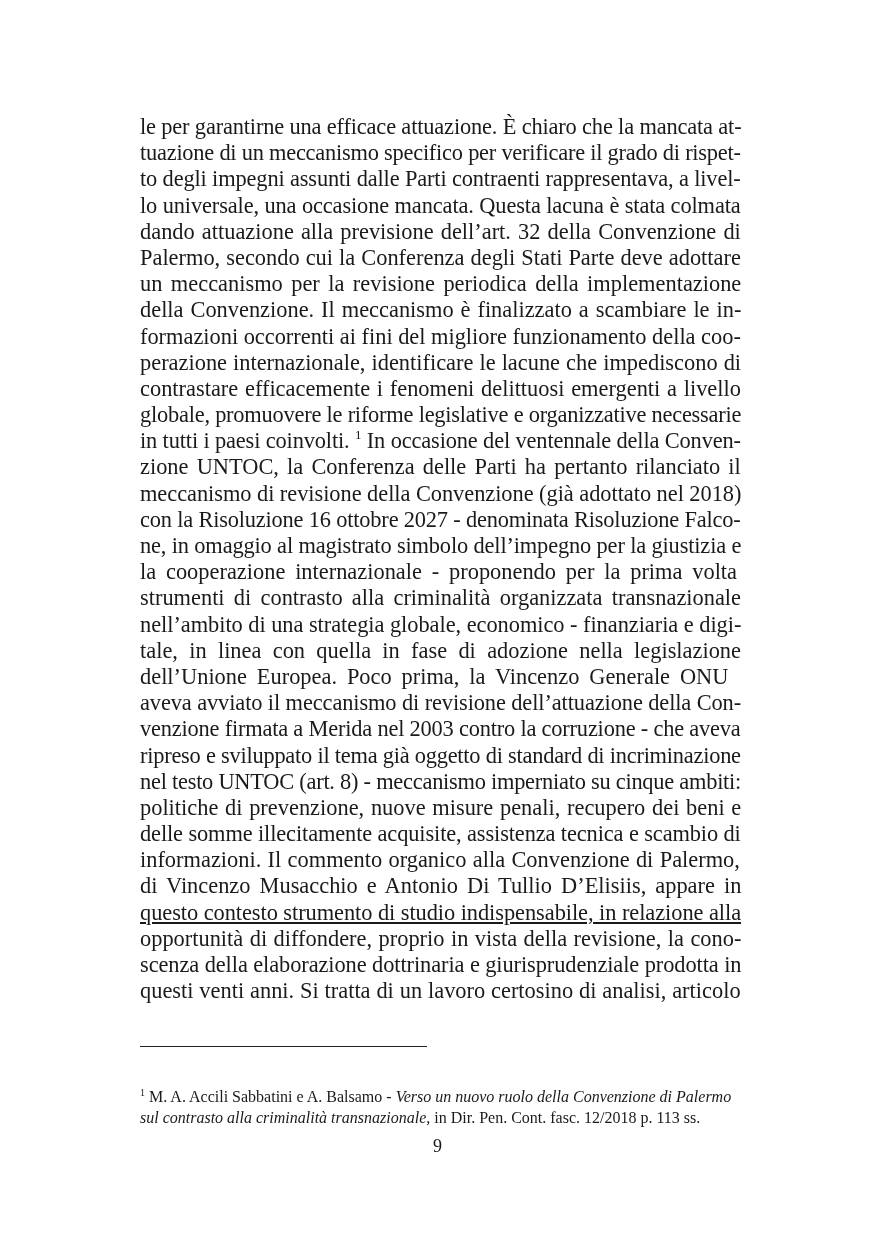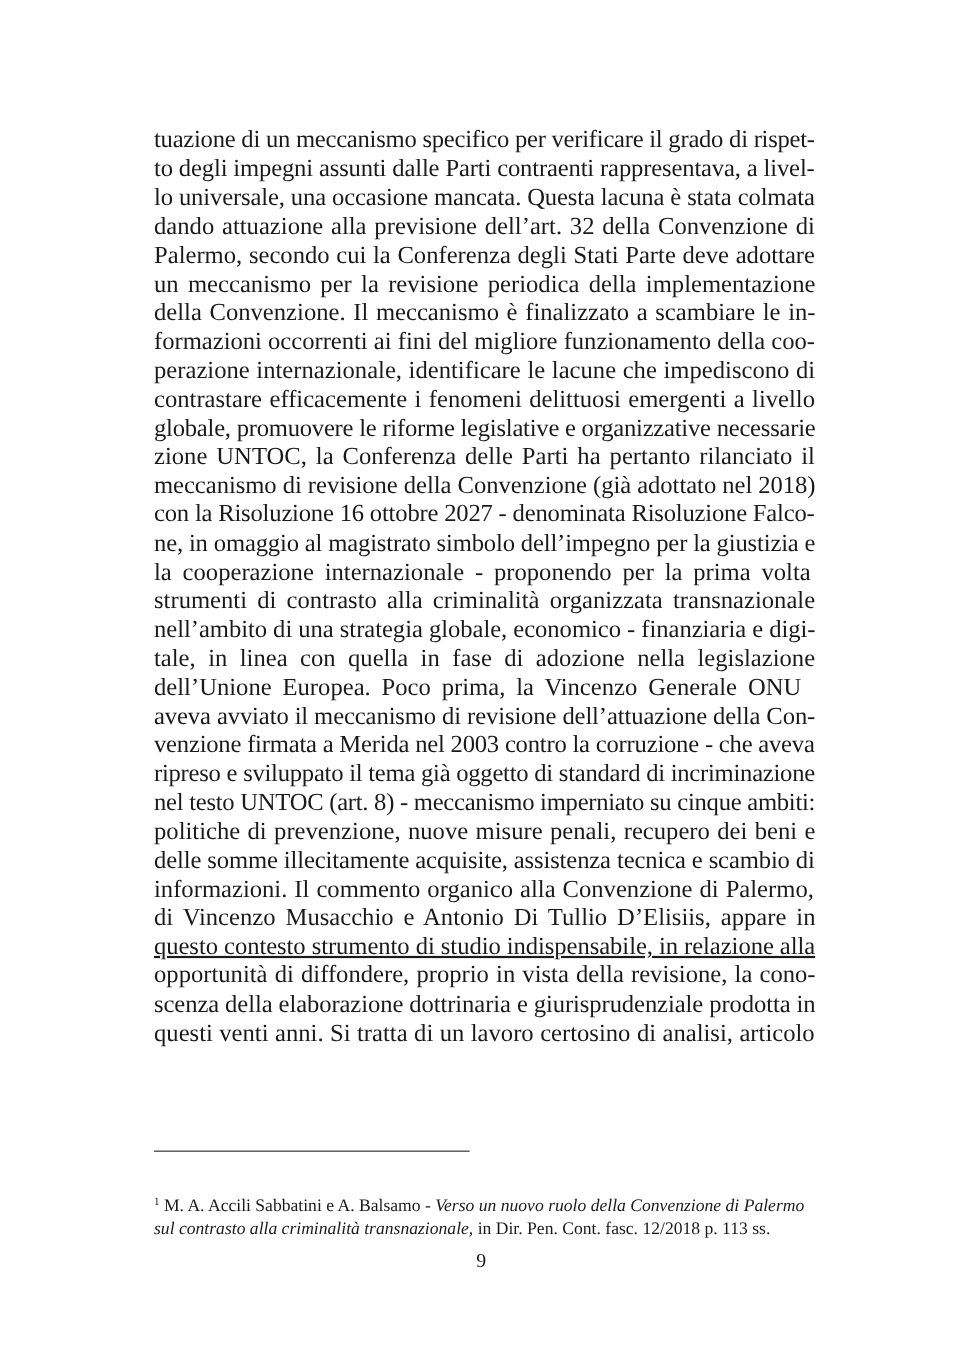--- a/index.html
+++ b/index.html
@@ -81,31 +81,33 @@
       top: 1136px;
       text-align: center;
       font-size: 18px;
     }
   </style>
 </head>
 <body>
 
 <div class="page">
   <div class="body-text" id="body-text">
+      <div class="line" style="word-spacing: 0px; display: block; width: 601px; letter-spacing: -0.157143px; text-align: left; text-align-last: left;">le per garantirne una efficace attuazione. È chiaro che la mancata at-</div>
       <div class="line" style="word-spacing: 0px; display: block; width: 601px; letter-spacing: -0.228571px; text-align: left; text-align-last: left;">tuazione di un meccanismo specifico per verificare il grado di rispet-</div>
       <div class="line" style="word-spacing: 0px; display: block; width: 601px; letter-spacing: -0.140845px; text-align: left; text-align-last: left;">to degli impegni assunti dalle Parti contraenti rappresentava, a livel-</div>
       <div class="line" style="word-spacing: 0px; display: block; width: 601px; letter-spacing: -0.119403px; text-align: left; text-align-last: left;">lo universale, una occasione mancata. Questa lacuna è stata colmata</div>
       <div class="line" style="word-spacing: 1.5px; display: block; width: 601px; text-align: left; text-align-last: left;">dando attuazione alla previsione dell’art. 32 della Convenzione di</div>
       <div class="line" style="word-spacing: 0.444444px; display: block; width: 601px; text-align: left; text-align-last: left;">Palermo, secondo cui la Conferenza degli Stati Parte deve adottare</div>
       <div class="line" style="word-spacing: 2.85714px; display: block; width: 601px; text-align: right; text-align-last: left;">un meccanismo per la revisione periodica della implementazione</div>
       <div class="line" style="word-spacing: 1.33333px; display: block; width: 601px; text-align: left; text-align-last: left;">della Convenzione. Il meccanismo è finalizzato a scambiare le in-</div>
       <div class="line" style="word-spacing: 0px; display: block; width: 601px; letter-spacing: -0.0149254px; text-align: left; text-align-last: left;">formazioni occorrenti ai fini del migliore funzionamento della coo-</div>
       <div class="line" style="word-spacing: 0.428571px; display: block; width: 601px; text-align: left; text-align-last: left;">perazione internazionale, identificare le lacune che impediscono di</div>
       <div class="line" style="word-spacing: 1.14286px; display: block; width: 601px; text-align: left; text-align-last: left;">contrastare efficacemente i fenomeni delittuosi emergenti a livello</div>
       <div class="line" style="word-spacing: 0px; display: block; width: 601px; letter-spacing: -0.217391px; text-align: left; text-align-last: left;">globale, promuovere le riforme legislative e organizzative necessarie</div>
+      <div class="line" style="word-spacing: 0px; display: block; width: 601px; letter-spacing: -0.140845px; text-align: left; text-align-last: left;"><span>in tutti i paesi coinvolti.</span> <sup class="fnref">1</sup><span> In occasione del ventennale della Conven-</span></div>
       <div class="line" style="word-spacing: 2.55556px; display: block; width: 601px; text-align: left; text-align-last: left;">zione UNTOC, la Conferenza delle Parti ha pertanto rilanciato il</div>
       <div class="line" style="word-spacing: 0px; display: block; width: 601px; letter-spacing: -0.0461538px; text-align: left; text-align-last: left;">meccanismo di revisione della Convenzione (già adottato nel 2018)</div>
       <div class="line" style="word-spacing: 0px; display: block; width: 601px; letter-spacing: -0.181818px; text-align: left; text-align-last: left;">con la Risoluzione 16 ottobre 2027 - denominata Risoluzione Falco-</div>
       <div class="line" style="word-spacing: 0px; display: block; width: 601px; letter-spacing: -0.147059px; text-align: left; text-align-last: left;">ne, in omaggio al magistrato simbolo dell’impegno per la giustizia e</div>
       <div class="line" style="word-spacing: 4.22222px; display: block; width: 601px; text-align: left; text-align-last: left;">la cooperazione internazionale -  proponendo per la prima volta</div>
       <div class="line" style="word-spacing: 3.66667px; display: block; width: 601px; text-align: left; text-align-last: left;">strumenti di contrasto alla criminalità organizzata transnazionale</div>
       <div class="line" style="word-spacing: 0px; display: block; width: 601px; letter-spacing: -0.0434783px; text-align: left; text-align-last: left;">nell’ambito di una strategia globale, economico - finanziaria e digi-</div>
       <div class="line" style="word-spacing: 5.7px; display: block; width: 601px; text-align: left; text-align-last: left;">tale, in linea con quella in fase di adozione nella legislazione</div>
       <div class="line" style="word-spacing: 4.28571px; display: block; width: 601px; text-align: left; text-align-last: left;">dell’Unione Europea. Poco prima, la Vincenzo Generale ONU</div>
       <div class="line" style="word-spacing: 0px; display: block; width: 601px; letter-spacing: -0.104478px; text-align: left; text-align-last: left;">aveva avviato il meccanismo di revisione dell’attuazione della Con-</div>

